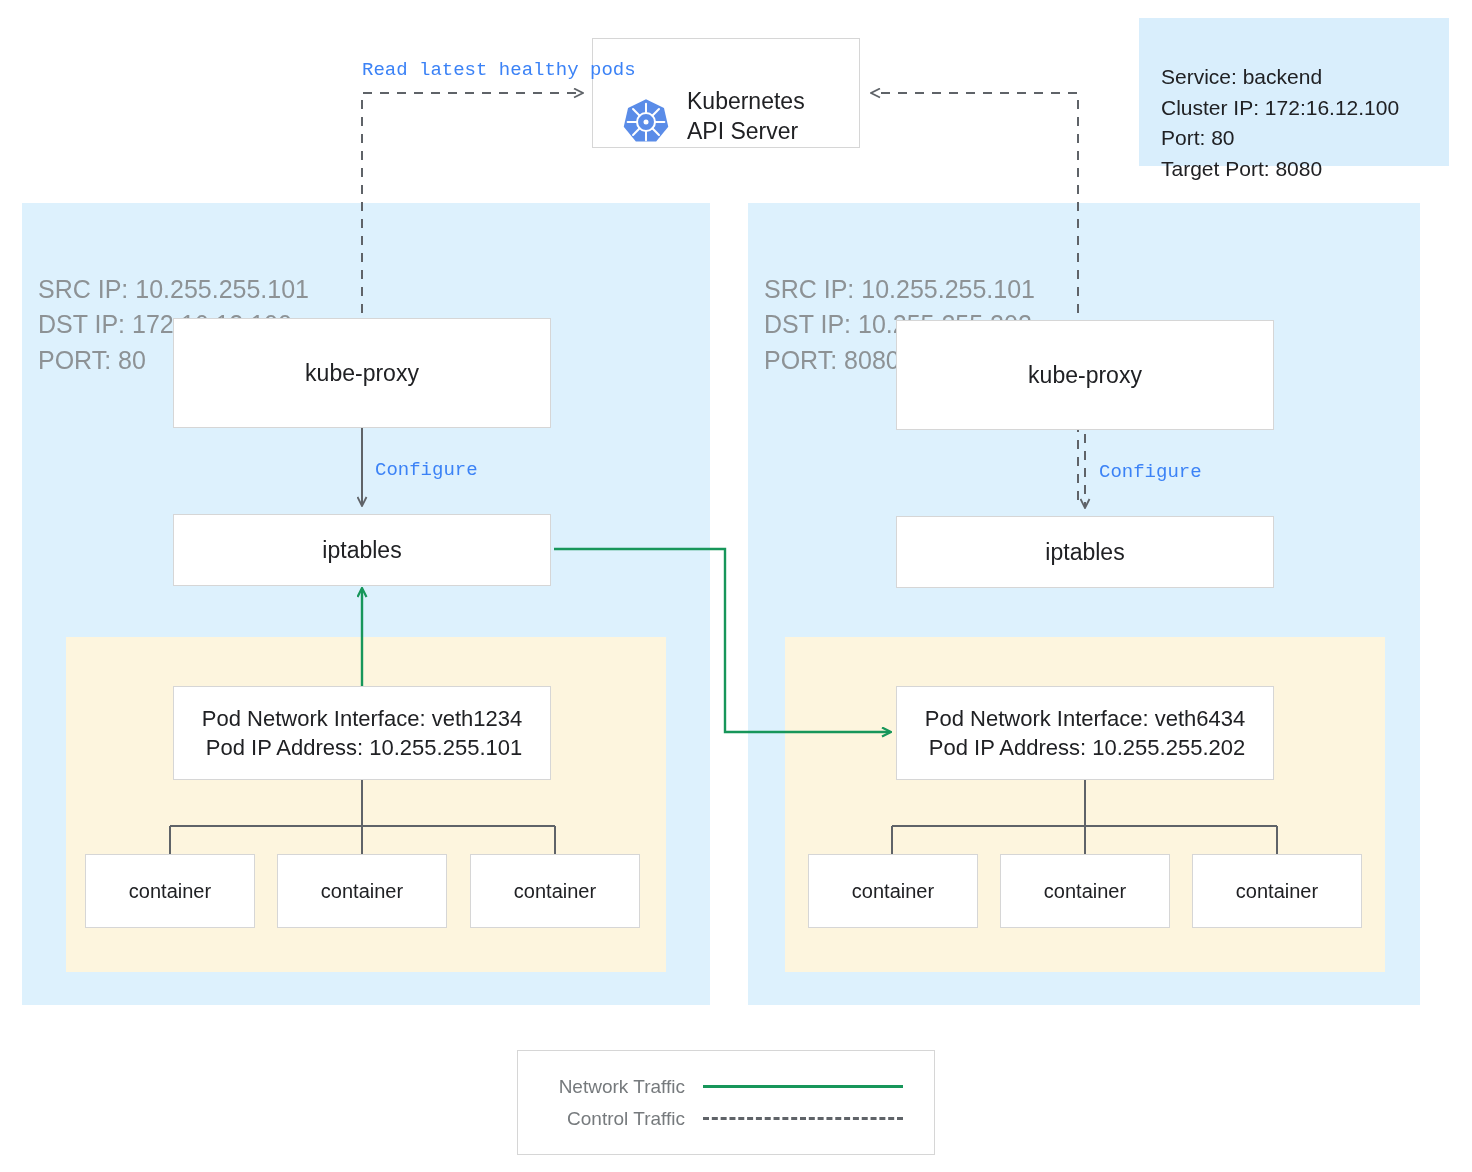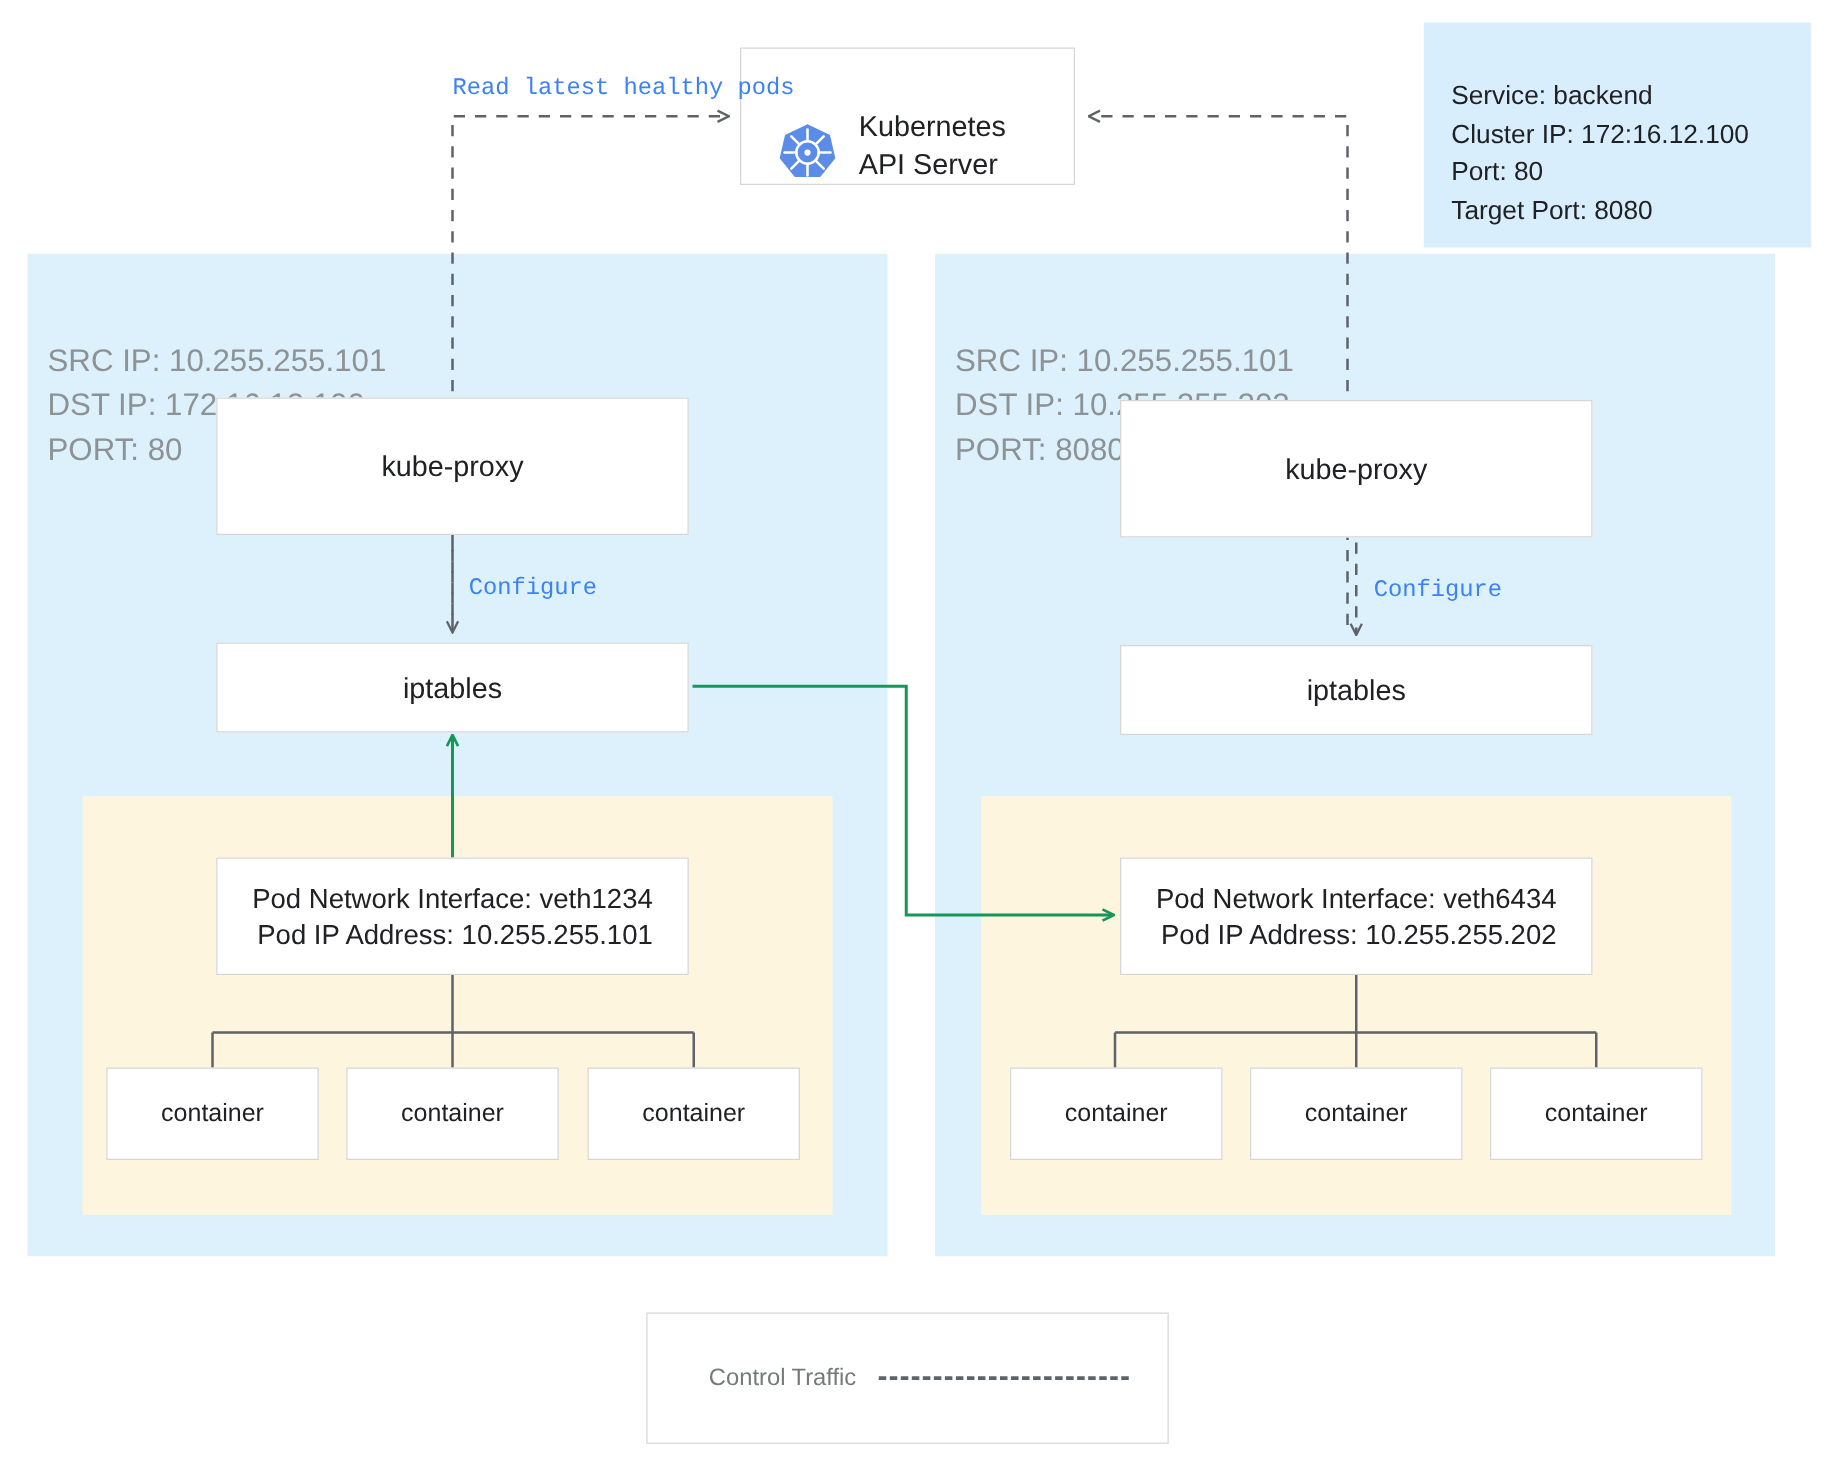--- a/index.html
+++ b/index.html
@@ -196,21 +196,21 @@
           <path d="M40.1 40.1 L48.6 48.6"></path>
           <path d="M23.9 40.1 L15.4 48.6"></path>
           <path d="M40.1 23.9 L48.6 15.4"></path>
         </g>
       </svg>
     </span>
     <span class="api-text">Kubernetes
 API Server</span>
   </div>
 
-  <div class="abs svc-box" style="left:1139px; top:18px; width:310px; height:180px;">
+  <div class="abs svc-box" style="left:1139px; top:18px; width:310px; height:148px;">
     <span>Service: backend
 Cluster IP: 172:16.12.100
 Port: 80
 Target Port: 8080</span>
   </div>
 
   <div class="abs edge-label" style="left:362px; top:59px;">
     <span>Read latest healthy pods</span>
   </div>
   <div class="abs edge-label" style="left:375px; top:459px;">
@@ -273,18 +273,22 @@
   </div>
   <div class="abs wbox box-title-sm" style="left:1000px; top:854px; width:170px; height:74px;">
     <span class="lines">container</span>
   </div>
   <div class="abs wbox box-title-sm" style="left:1192px; top:854px; width:170px; height:74px;">
     <span class="lines">container</span>
   </div>
 
   <div class="abs legend" style="left:517px; top:1050px; width:418px; height:105px;">
     <div class="legend-row">
+      <span class="legend-label">Network Traffic</span>
+      <span class="legend-swatch" style="background:#17965a;"></span>
+    </div>
+    <div class="legend-row">
       <span class="legend-label">Control Traffic</span>
       <span class="legend-swatch" style="background:none; height:0; border-top:3px dashed #5f6368;"></span>
     </div>
   </div>
 
 </div>
 
 </body></html>

